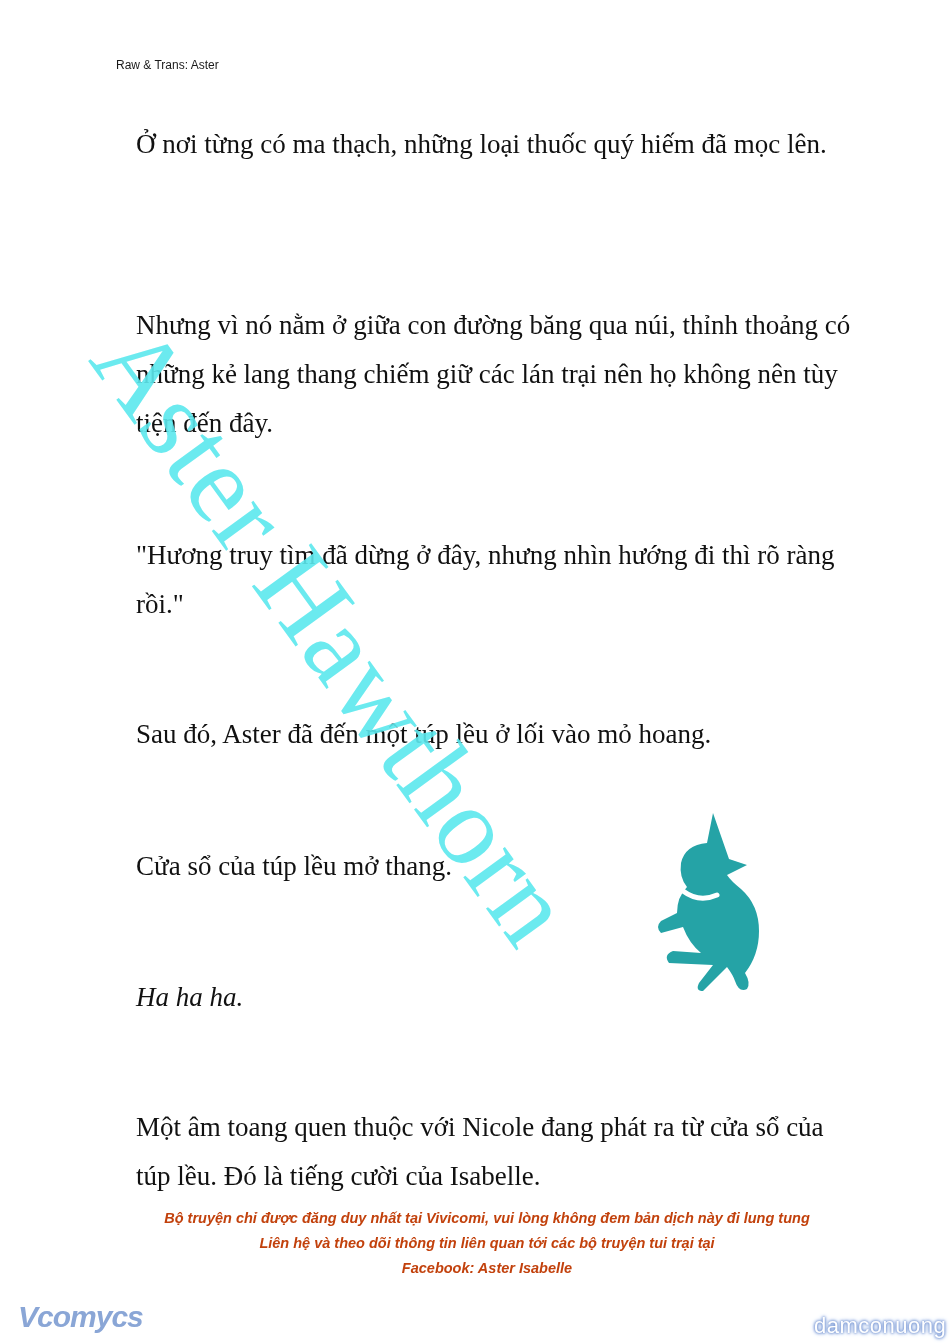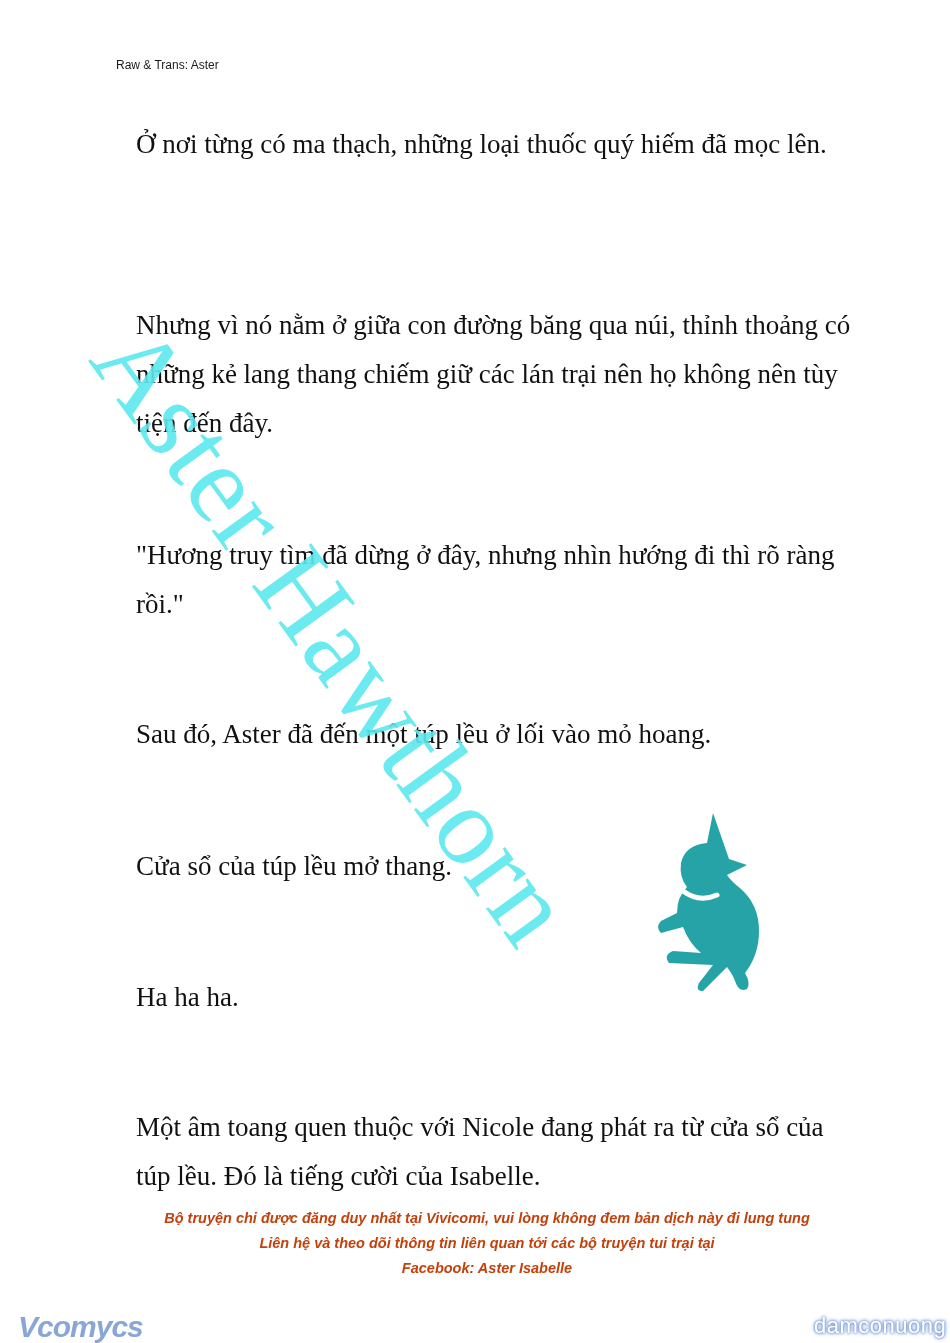--- a/index.html
+++ b/index.html
@@ -9,42 +9,42 @@
       font-family: "Liberation Serif", serif; color: #111111;
     }
     .header {
       position: absolute; left: 116px; top: 58px;
       font-family: "Liberation Sans", sans-serif; font-size: 12px; color: #1a1a1a;
     }
     .para {
       position: absolute; left: 124px; width: 720px;
       font-size: 27px; line-height: 49px; margin: 12px;
     }
-    .para.italic { }
+    .para.italic { font-style: italic; }
     .watermark {
       position: absolute; left: 100px; top: 540px;
       font-family: "Liberation Serif", serif; font-size: 112px;
       color: #5ce8ee; opacity: 0.9;
       transform: rotate(54deg); transform-origin: left center;
       white-space: nowrap; pointer-events: none; letter-spacing: 1px;
       left: 170px; top: 300px;
       transform-origin: 0 0;
     }
     .cat {
       position: absolute; left: 655px; top: 805px; width: 125px; height: 190px;
     }
     .footer {
       position: absolute; left: 12px; width: 950px; text-align: center;
       font-family: "Liberation Sans", sans-serif; font-style: italic; font-weight: bold;
       font-size: 14.5px; color: #c2410c; line-height: 25px;
     }
     .logo-left {
       position: absolute; left: 18px; top: 1300px;
       font-family: "Liberation Sans", sans-serif; font-style: italic; font-weight: bold;
-      font-size: 30px; color: #8aa6d6; letter-spacing: -1px; margin-top: 10px;
+      font-size: 30px; color: #8aa6d6; letter-spacing: -1px;
     }
     .logo-right {
       position: absolute; left: 814px; top: 1313px;
       font-family: "Liberation Sans", sans-serif; font-size: 22px; color: #ffffff;
       text-shadow: 0 0 3px #6f8fd0, 0 0 3px #6f8fd0, 0 0 5px #8fb0e6;
       letter-spacing: 0.5px;
     }
   </style>
 </head>
 <body>

